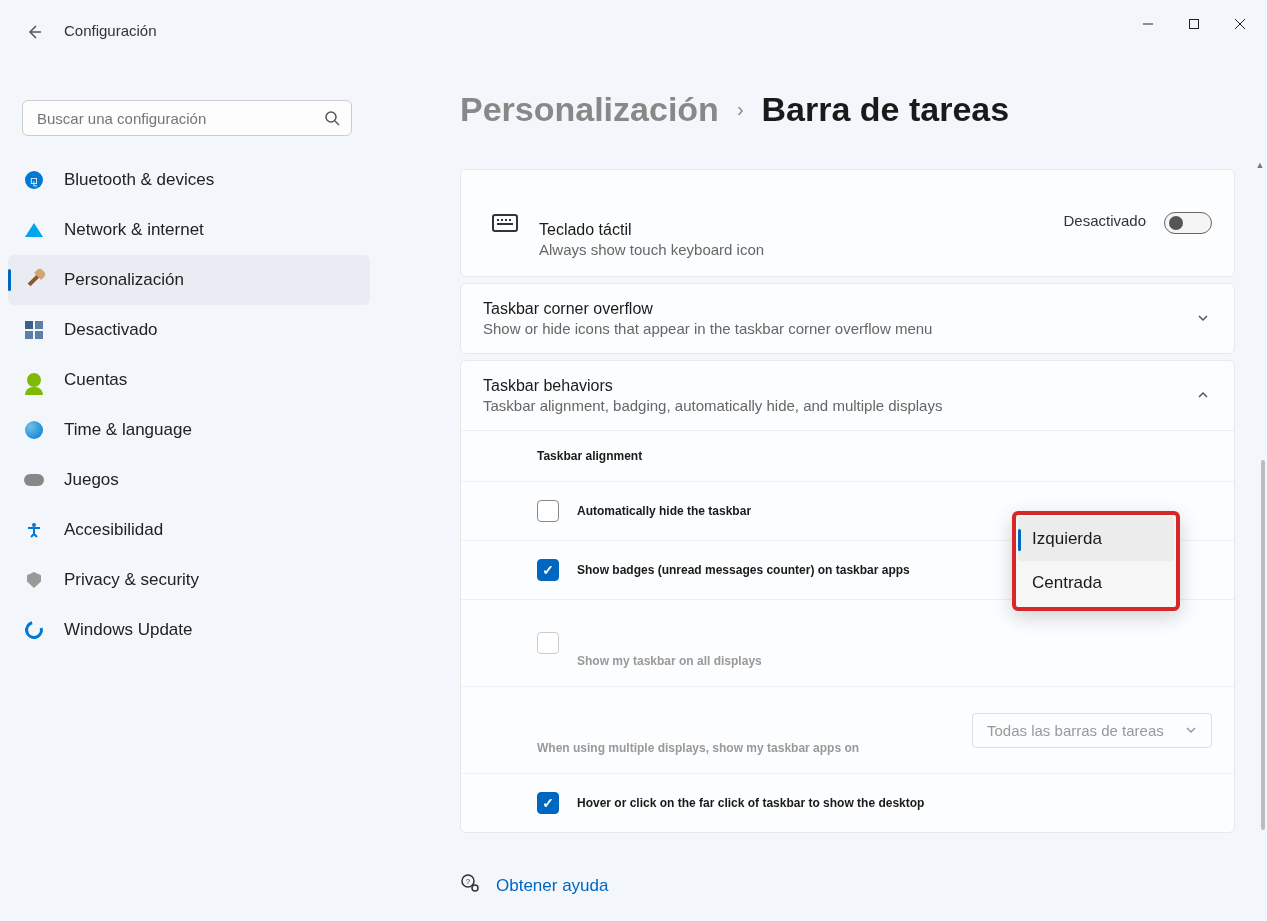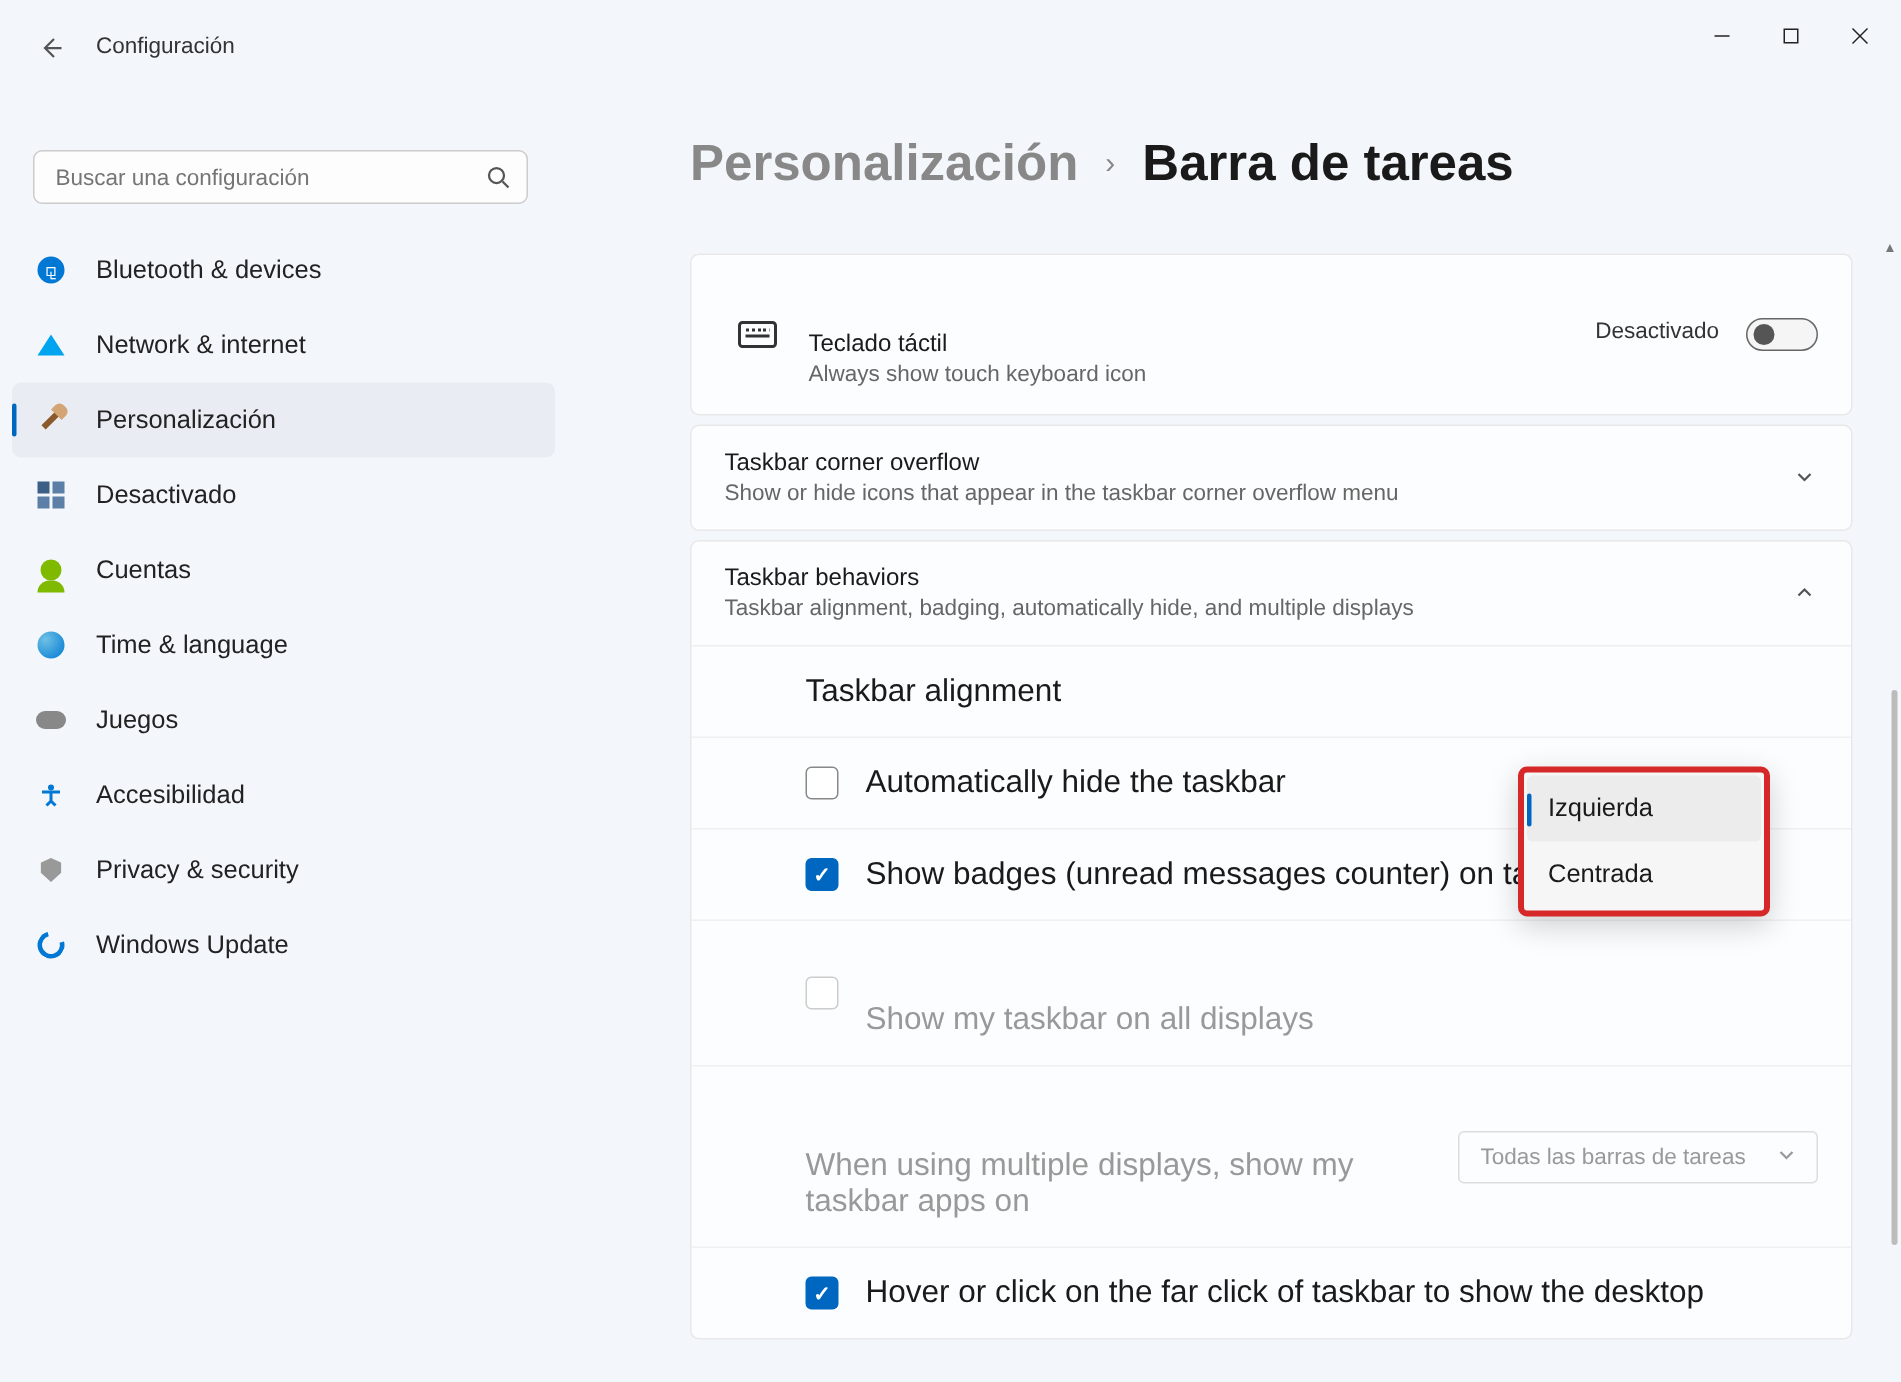--- a/index.html
+++ b/index.html
@@ -41,21 +41,21 @@
 .toggle-label { font-size: 15px; color: #333; }
 .toggle { width: 48px; height: 22px; border: 1px solid #666; border-radius: 11px; position: relative; background: #f5f5f5; }
 .toggle .knob { width: 14px; height: 14px; background: #555; border-radius: 50%; position: absolute; top: 3px; left: 4px; }
 
 .expand-row { display: flex; align-items: center; justify-content: space-between; padding: 16px 22px; cursor: pointer; }
 .chev { width: 16px; height: 16px; color: #555; }
 
 .sub-panel { border-top: 1px solid #eee; }
 .sub-item { display: flex; align-items: center; padding: 18px 22px 18px 76px; border-top: 1px solid #f0f0f0; }
 .sub-item:first-child { border-top: none; }
-.sub-item .label { flex: 1; font-size: 21px; color: #1a1a1a; }
+.sub-item .label { flex: 1; font-size: 12px; color: #1a1a1a; font-weight: bold; }
 .sub-item.disabled .label { color: #999; margin-top: 36px; }
 
 .checkbox { width: 22px; height: 22px; border: 1.5px solid #888; border-radius: 4px; margin-right: 18px; display: flex; align-items: center; justify-content: center; background: #fff; }
 .checkbox.checked { background: #0067c0; border-color: #0067c0; }
 .checkbox.checked::after { content: '✓'; color: #fff; font-size: 14px; font-weight: bold; }
 .checkbox.disabled { border-color: #ccc; }
 
 .dropdown-menu { position: absolute; top: 421px; left: 552px; width: 168px; background: #f6f6f6; border: 4px solid #d62828; border-radius: 6px; box-shadow: 0 6px 20px rgba(0,0,0,0.18); z-index: 50; padding: 2px; }
 .dropdown-option { padding: 12px 14px; font-size: 17px; color: #1a1a1a; cursor: pointer; border-radius: 4px; position: relative; }
 .dropdown-option.selected { background: #ececec; }

